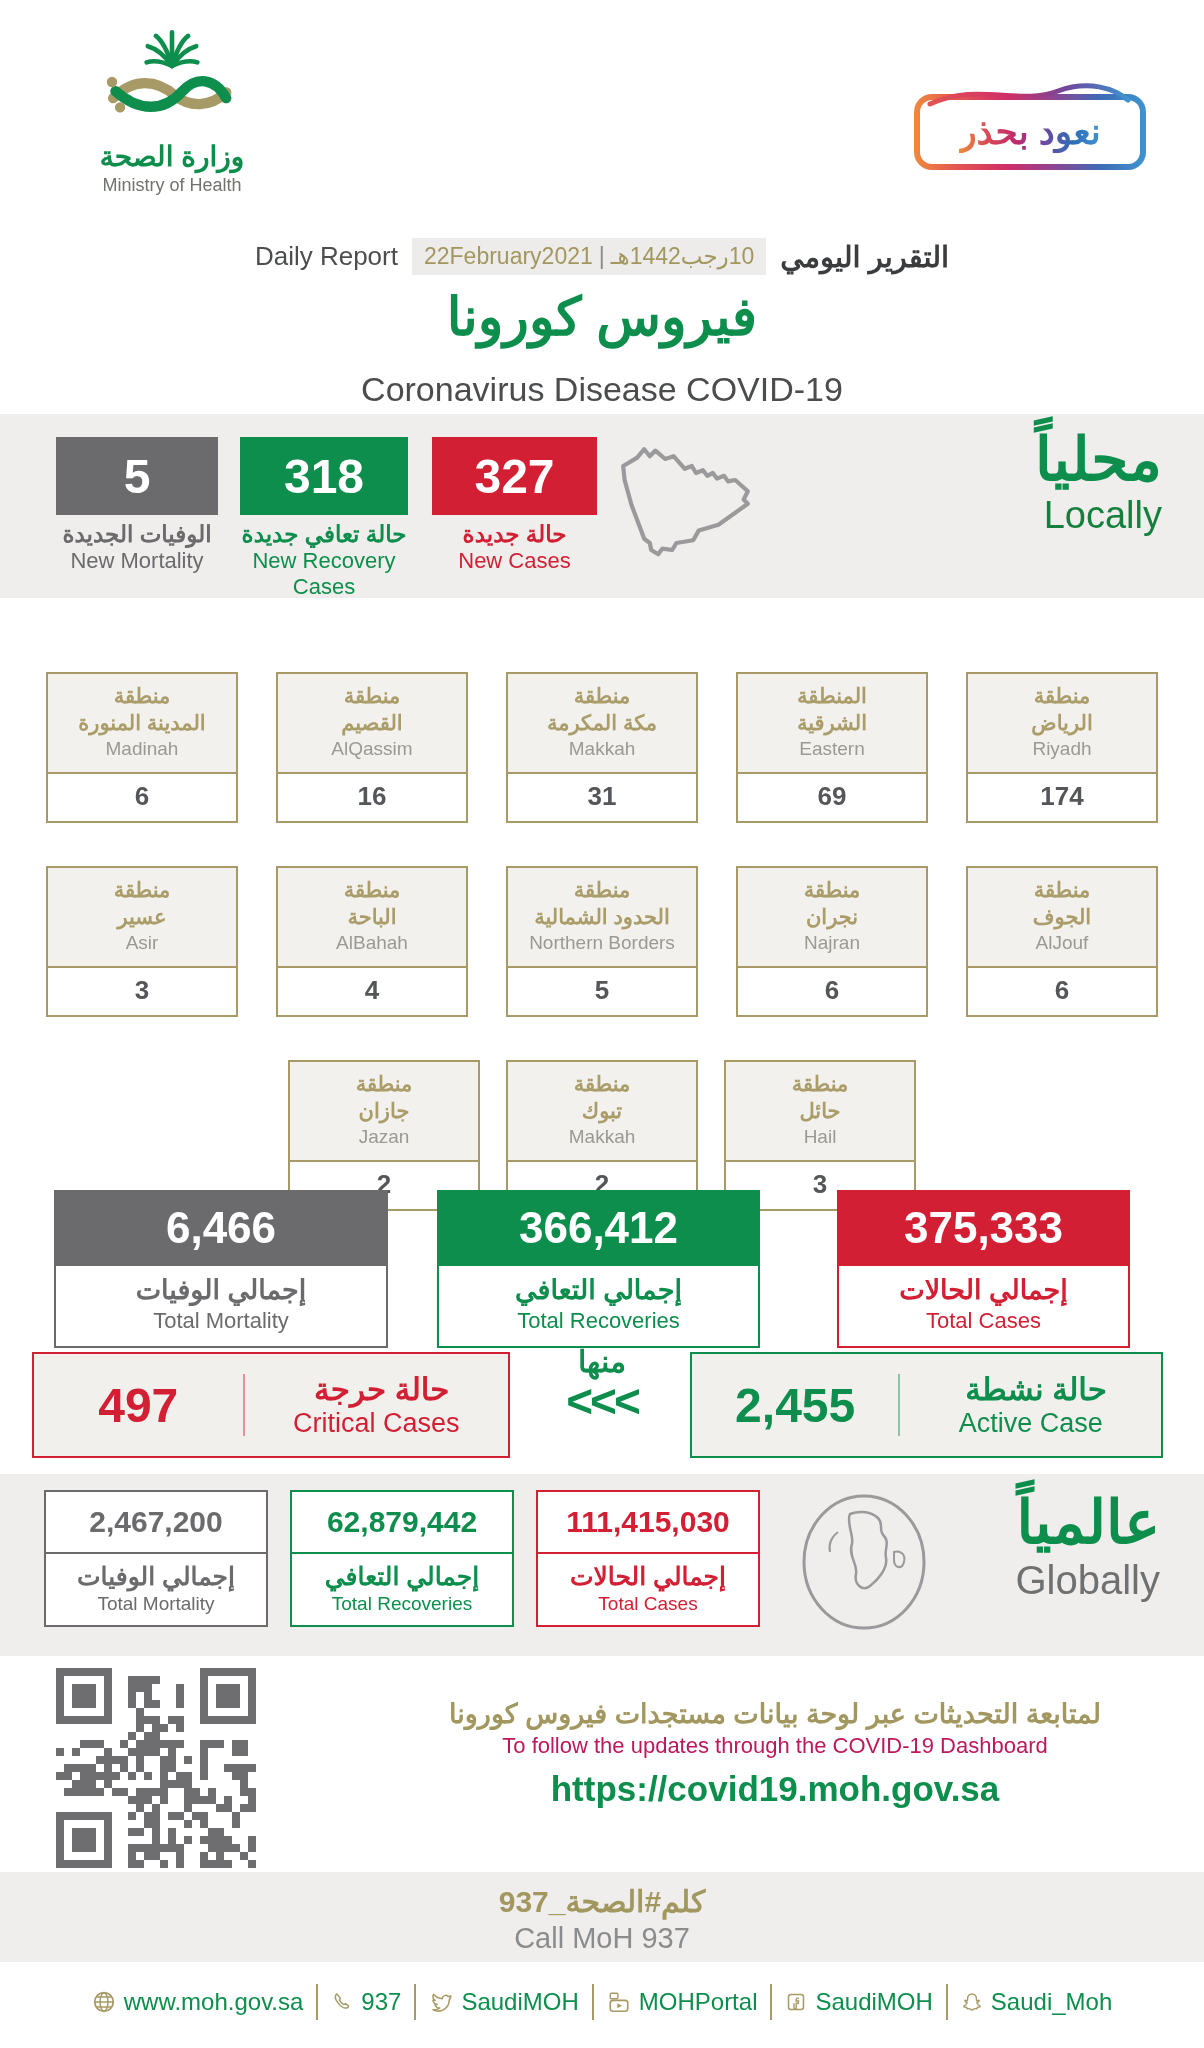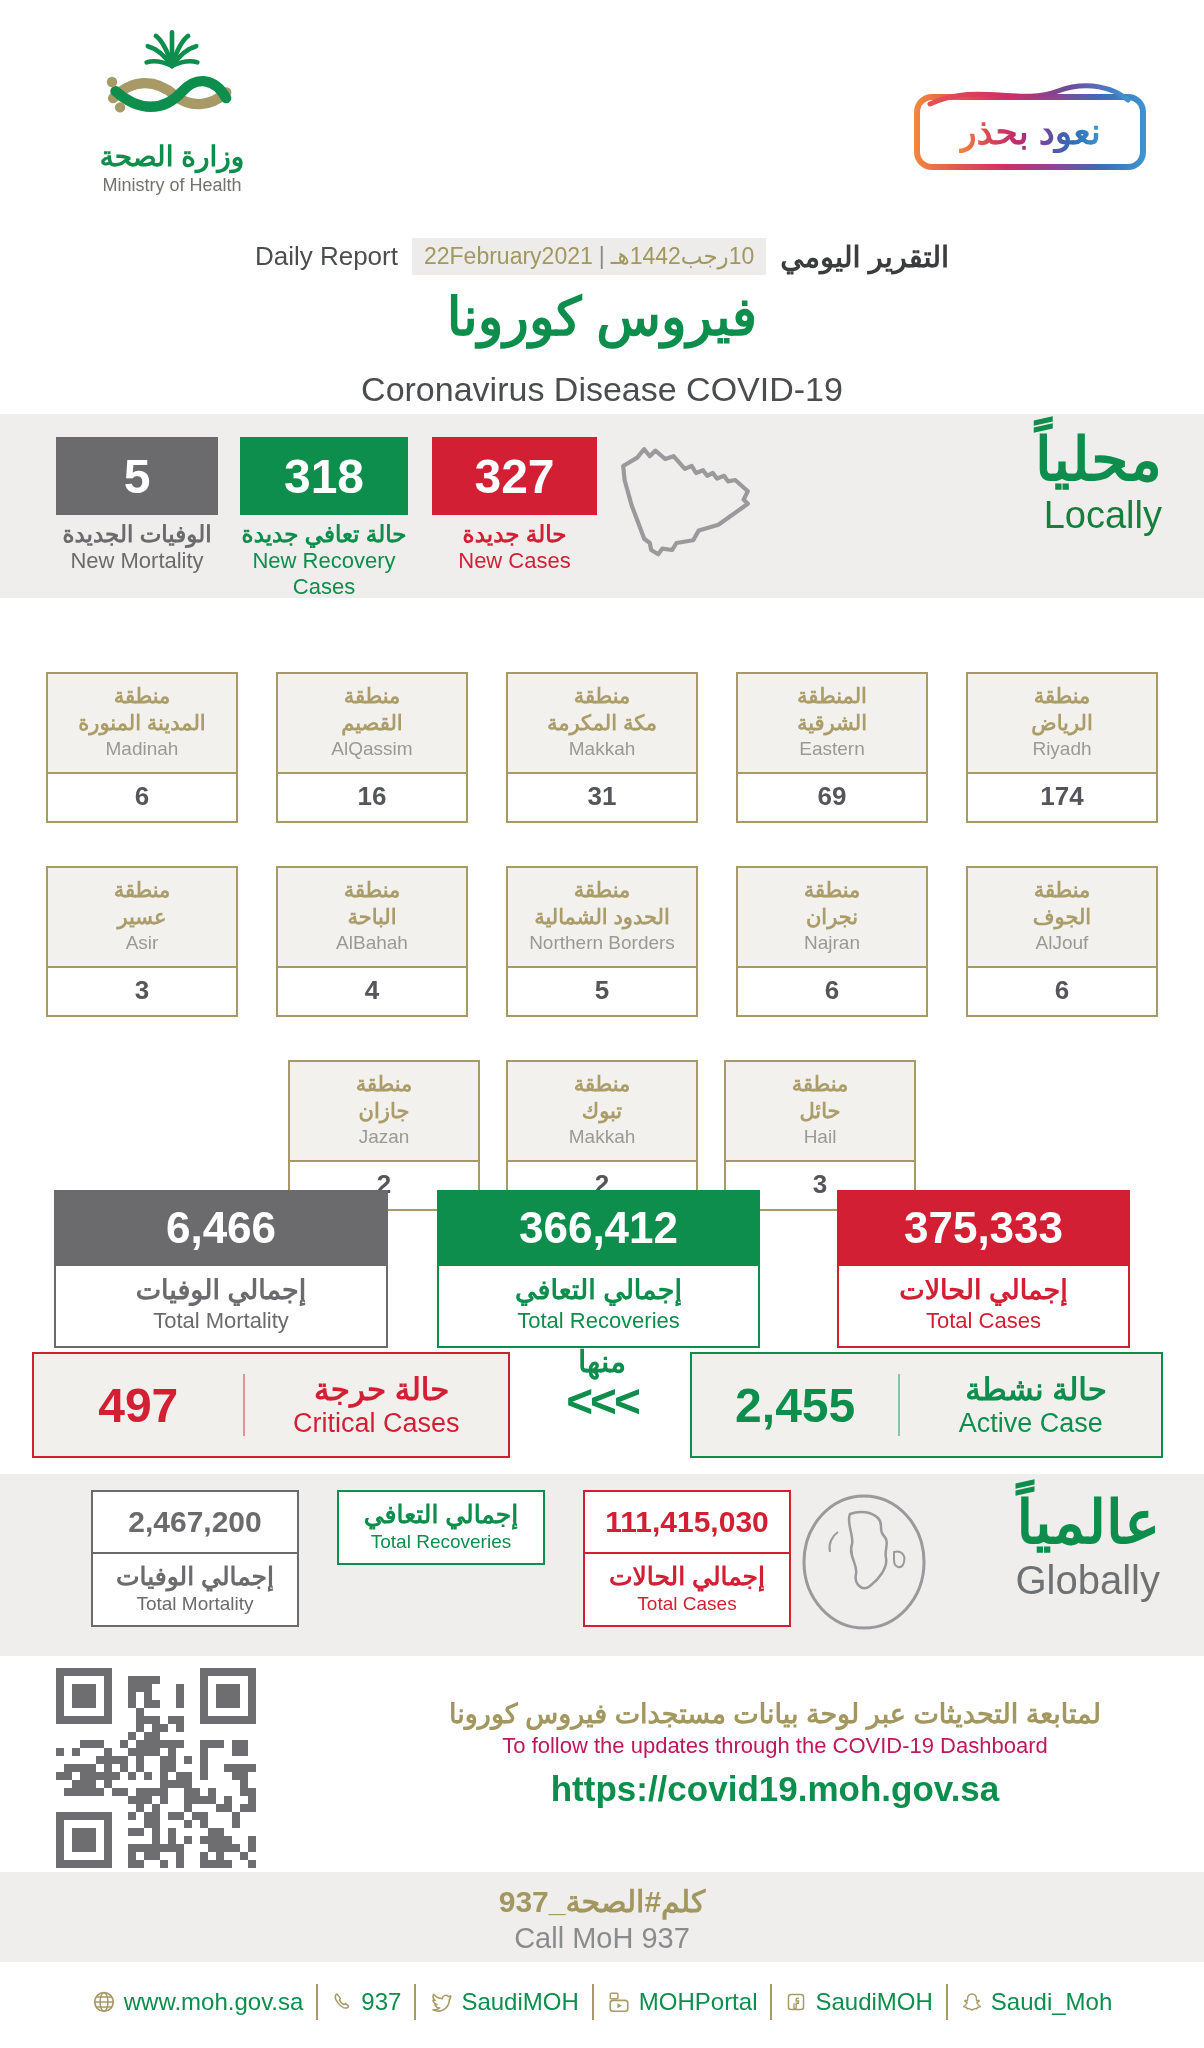--- a/index.html
+++ b/index.html
@@ -63,21 +63,21 @@
   .bd-num{flex:0 0 44%;font-size:48px;font-weight:bold;text-align:center;}
   .bd-div{width:2px;height:62px;opacity:.45;}
   .bd-labels{flex:1;text-align:center;}
   .bd-ar{font-size:31px;font-weight:bold;direction:rtl;padding-left:11px;}
   .bd-en{font-size:27px;}
   .mid-chev{position:absolute;left:540px;top:1344px;width:124px;text-align:center;color:#0d8e4c;}
   .mid-ar{font-size:30px;font-weight:bold;direction:rtl;}
   .mid-ch{font-size:46px;font-weight:bold;letter-spacing:-3px;line-height:44px;}
 
   
-  .gbox{position:absolute;top:1490px;width:208px;background:#fff;border:2px solid;box-sizing:border-box;text-align:center;margin-left:47px;}
+  .gbox{position:absolute;top:1490px;width:224px;background:#fff;border:2px solid;box-sizing:border-box;text-align:center;}
   .gnum{font-size:30px;font-weight:bold;padding:13px 2px;border-bottom:2px solid;border-color:inherit;}
   .glab{padding:8px 2px 10px;}
   .gar{font-size:25px;font-weight:bold;direction:rtl;}
   .gen{font-size:19px;margin-top:2px;}
   .glob-labels{position:absolute;right:44px;top:1488px;text-align:right;}
   .glob-ar{font-size:60px;line-height:70px;font-weight:bold;color:#0d8e4c;direction:rtl;}
   .glob-en{font-size:40px;color:#6f7072;}
 
   
   .dash-text{position:absolute;left:380px;top:1698px;width:790px;text-align:center;}
@@ -335,20 +335,21 @@
   <div class="band" style="top:1474px;height:182px;"></div>
 
   <div class="gbox bc-gray c-gray" style="left:44px;">
     <div class="gnum">2,467,200</div>
     <div class="glab">
       <div class="gar">إجمالي الوفيات</div>
       <div class="gen">Total Mortality</div>
     </div>
   </div>
   <div class="gbox bc-green c-green" style="left:290px;">
+    <div class="gnum">62,879,442</div>
     <div class="glab">
       <div class="gar">إجمالي التعافي</div>
       <div class="gen">Total Recoveries</div>
     </div>
   </div>
   <div class="gbox bc-red c-red" style="left:536px;">
     <div class="gnum">111,415,030</div>
     <div class="glab">
       <div class="gar">إجمالي الحالات</div>
       <div class="gen">Total Cases</div>

